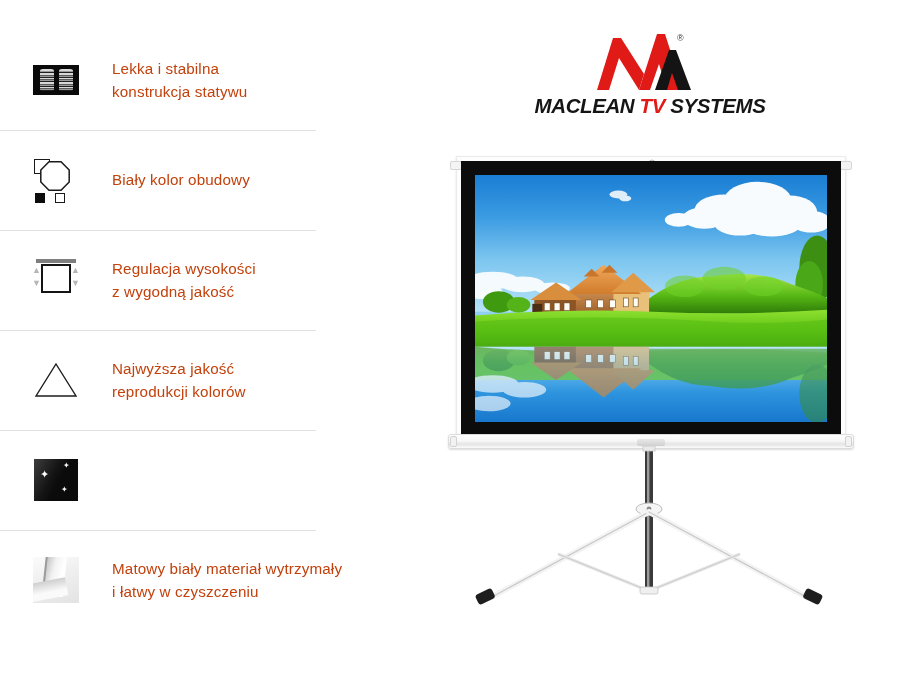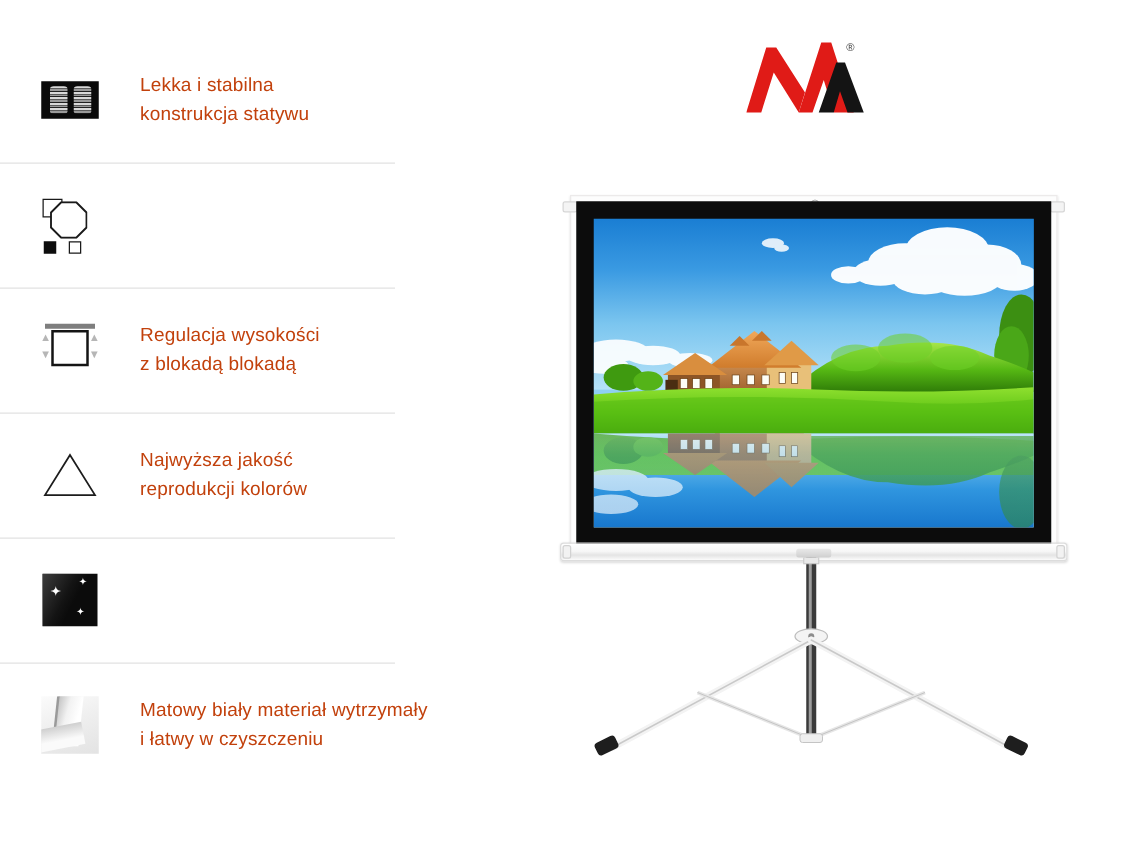--- a/index.html
+++ b/index.html
@@ -294,36 +294,37 @@
       <div class="icon-cell">
         <div class="ico-octa nosel">
           <div class="sq-back"></div>
           <svg class="octagon-outline" viewBox="0 0 30 30">
             <polygon points="9,0.8 21,0.8 29.2,9 29.2,21 21,29.2 9,29.2 0.8,21 0.8,9" fill="#ffffff" stroke="#1a1a1a" stroke-width="1.5"></polygon>
           </svg>
           <div class="sw black"></div>
           <div class="sw white"></div>
         </div>
       </div>
+      <div class="feature-text">Biały kolor obudowy</div>
     </div>
 
     <div class="feature-row">
       <div class="divider"></div>
       <div class="icon-cell">
         <div class="ico-screen nosel">
           <div class="bar"></div>
           <div class="box"></div>
           <span class="arr l1">▲</span>
             <span class="arr l2">▼</span>
           <span class="arr r1">▲</span>
             <span class="arr r2">▼</span>
         </div>
       </div>
       <div class="feature-text">Regulacja wysokości
-z blokadą blokadą</div>
+z wygodną jakość</div>
     </div>
 
     <div class="feature-row">
       <div class="divider"></div>
       <div class="icon-cell">
         <svg class="ico-tri nosel" viewBox="0 0 48 40">
           <polygon points="24,4 44,36 4,36" fill="none" stroke="#1c1c1c" stroke-width="1.4"></polygon>
         </svg>
       </div>
       <div class="feature-text">Najwyższa jakość
@@ -357,20 +358,21 @@
 
   </div>
 
   <div id="logo">
     <svg class="mark" width="100" height="64" viewBox="0 0 100 64">
       <polygon points="0,62 16,10 24,10 47,46 42,62 22,30 12,62" fill="#e01b17"></polygon>
       <polygon points="42,62 60,6 68,6 86,62 70,62 62,36 53,62" fill="#e01b17"></polygon>
       <polygon points="58,62 72,22 79,22 94,62 81,62 75,45 70,62" fill="#141414"></polygon>
     </svg>
     <span class="reg">®</span>
+    <div class="wordmark"><span>MACLEAN </span><span class="tv">TV</span><span> SYSTEMS</span></div>
   </div>
 
   <div id="product">
 
     <div class="screen-outer">
       <div class="hook left"></div>
       <div class="hook right"></div>
       <svg class="wire" viewBox="0 0 370 14">
         <path d="M2 12 Q185 -3 368 12" fill="none" stroke="#9a9a9a" stroke-width="1"></path>
         <circle cx="185" cy="5" r="3" fill="#ededed" stroke="#b0b0b0" stroke-width="0.8"></circle>

